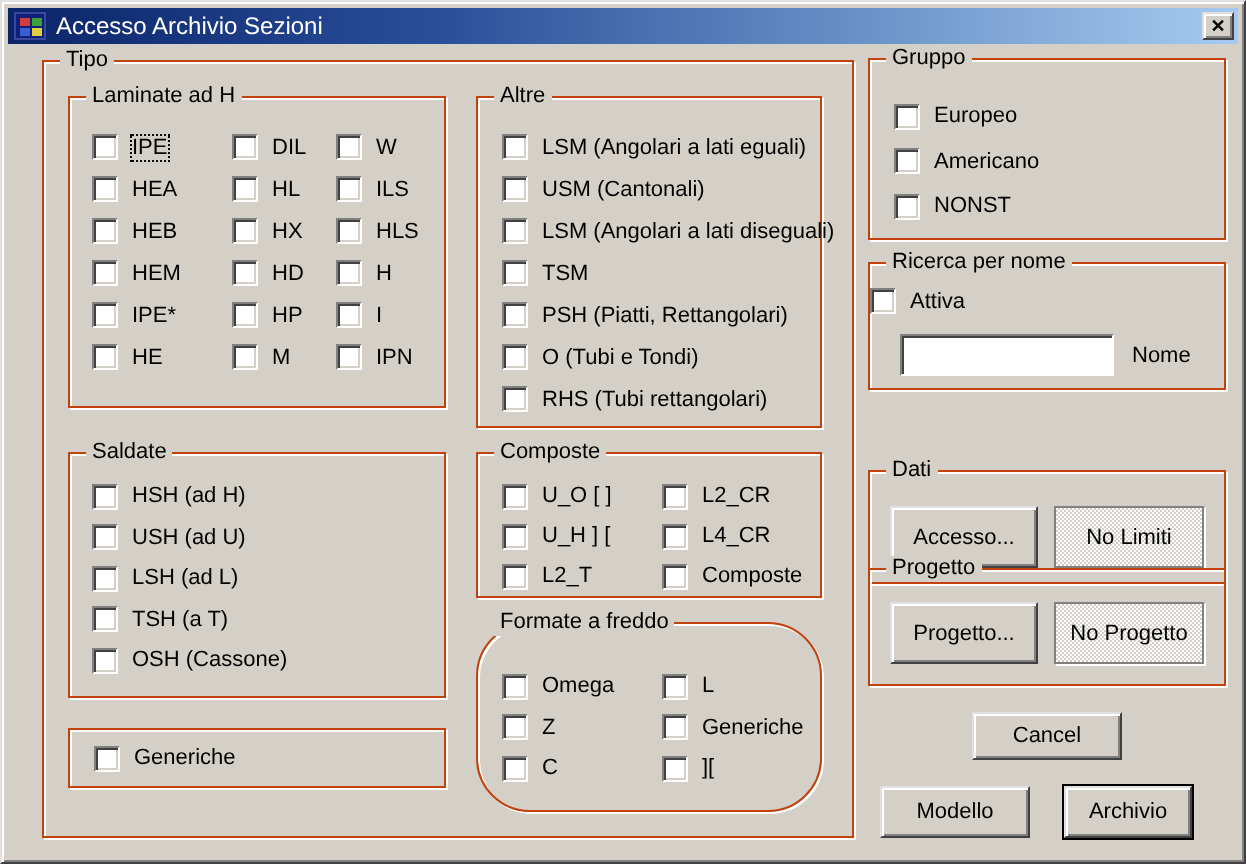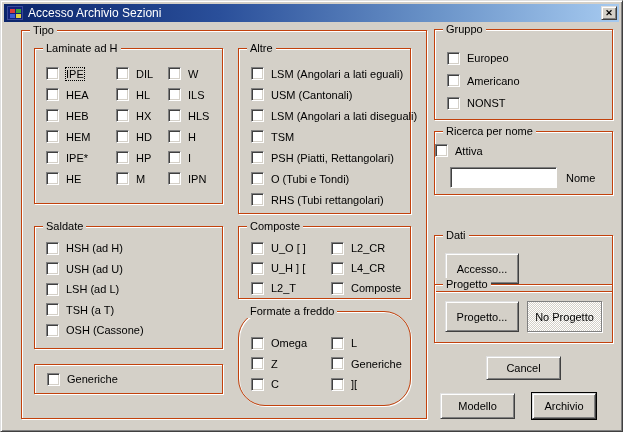--- a/index.html
+++ b/index.html
@@ -330,20 +330,23 @@
       </label>
     <input class="tinput" style="left: 15px; top: 35px; width: 107px; height: 21px;" value="">
     <span class="slabel" style="left:131px;top:40px;">Nome</span>
   </div>
 
   <div class="grp" style="left:433px;top:210px;width:179px;height:57px;margin-top:24px;">
     <span class="cap">Dati</span>
     <div class="btn" style="left:10px;top:17px;width:74px;height:31px;">
         <span>Accesso...</span>
       </div>
+    <div class="dither" style="left:92px;top:17px;width:75px;height:31px;">
+        <span>No Limiti</span>
+      </div>
   </div>
 
   <div class="grp" style="left:433px;top:283px;width:179px;height:59px;">
     <span class="cap">Progetto</span>
     <div class="btn" style="left:10px;top:16px;width:74px;height:31px;">
         <span>Progetto...</span>
       </div>
     <div class="dither" style="left:92px;top:16px;width:75px;height:31px;">
         <span>No Progetto</span>
       </div>

